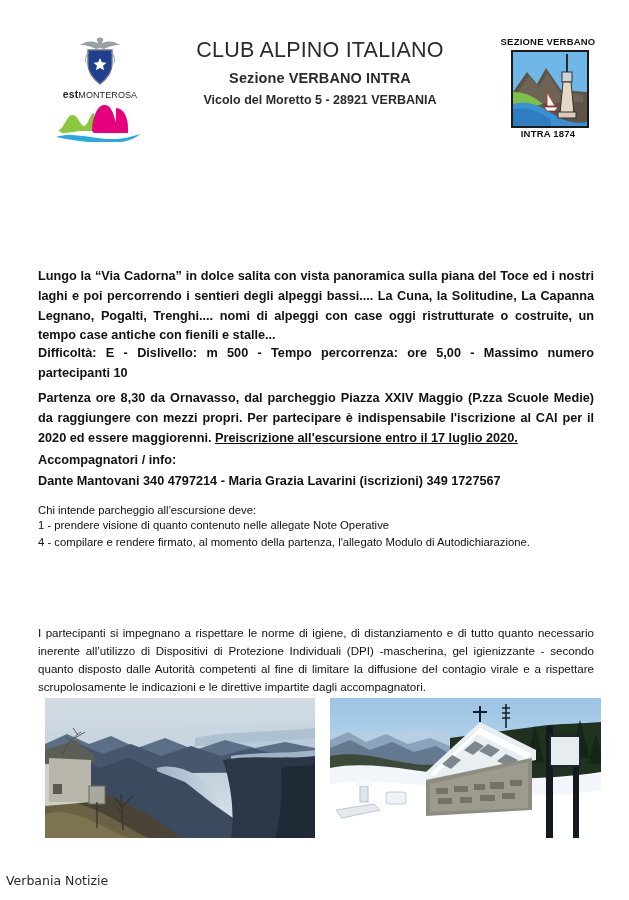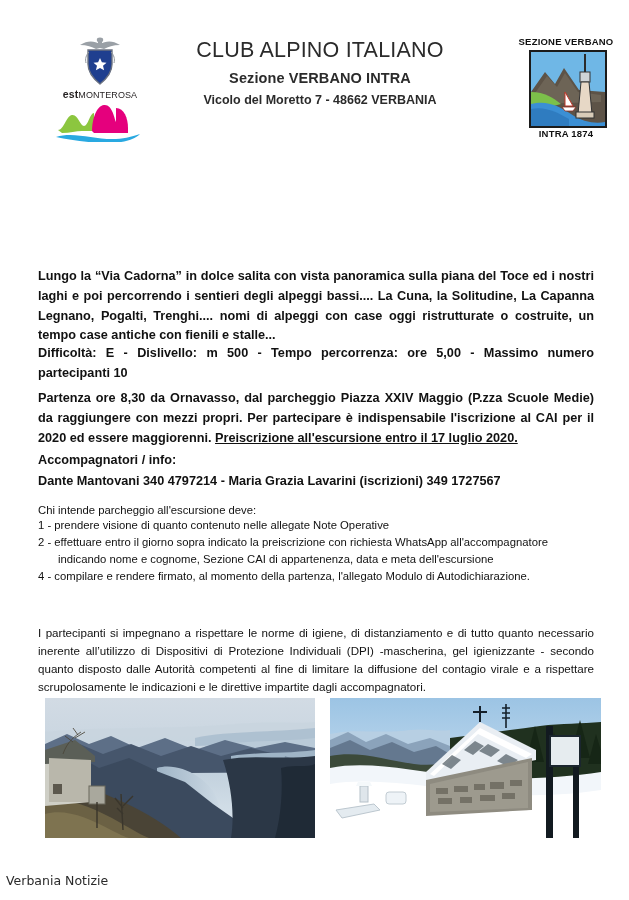--- a/index.html
+++ b/index.html
@@ -90,21 +90,21 @@
   .org-contact {
     margin-top: 7px;
     font-size: 10.5px;
     font-weight: 600;
     color: #2b2b2b;
   }
   .org-contact span { margin: 0 3px; }
 
   .logo-right {
     position: absolute;
-    left: 517px; top: 2px;
+    left: 499px; top: 2px;
     width: 98px; height: 112px;
   }
   .badge-title, .badge-sub {
     position: absolute;
     width: 98px;
     text-align: center;
     font-size: 9.5px;
     font-weight: 700;
     color: #111;
     letter-spacing: .2px;
@@ -245,21 +245,21 @@
         <path d="M4 30 C10 30 12 16 18 15 C24 14 26 26 30 26 C34 26 36 13 40 13 L40 31 L28 31 C22 31 16 33 8 33 Z" fill="#8cc63f"></path>
         <path d="M38 31 C38 20 42 6 50 5 C58 4 60 17 62 22 C64 27 66 31 70 31 L70 33 L40 33 Z" fill="#e5007d"></path>
         <path d="M62 8 C70 8 74 18 74 28 L74 33 L62 33 Z" fill="#e5007d"></path>
         <path d="M2 37 C20 31 40 40 62 39 C72 38.5 80 36 86 34 C80 40 68 43 54 43 C36 43 16 40 2 37 Z" fill="#29a9e1"></path>
       </svg>
     </div>
 
     <div class="header-center">
       <div class="org-name">CLUB ALPINO ITALIANO</div>
       <div class="org-section">Sezione VERBANO INTRA</div>
-      <div class="org-address">Vicolo del Moretto 7 - 48662 VERBANIA</div>
+      <div class="org-address">Vicolo del Moretto 5 - 28921 VERBANIA</div>
     </div>
 
     <div class="logo-right">
       <div class="badge-title">SEZIONE VERBANO</div>
       <div class="badge-frame">
         <svg viewBox="0 0 74 74" preserveAspectRatio="none">
           <rect x="0" y="0" width="74" height="74" fill="#6fb7e6"></rect>
           <path d="M0 40 L14 20 L24 32 L33 16 L48 38 L74 40 L74 74 L0 74 Z" fill="#5d5347"></path>
           <path d="M2 44 L16 24 L26 35 L34 21 L47 40 L70 43 L70 50 L2 52 Z" fill="#6d6456"></path>
           <path d="M0 40 C14 40 22 46 30 52 L0 60 Z" fill="#7cc04a"></path>
@@ -289,24 +289,20 @@
   <div class="body-block para p-part"><span>Partenza ore 8,30 da Ornavasso, dal parcheggio Piazza XXIV Maggio (P.zza Scuole Medie) da raggiungere con mezzi propri.  Per partecipare è indispensabile l'iscrizione al CAI per il 2020 ed essere maggiorenni.  </span><span class="u">Preiscrizione all'escursione entro il 17 luglio 2020.</span></div>
 
   <div class="body-block para nojust p-acc-lbl">Accompagnatori / info:</div>
   <div class="body-block para nojust p-acc-nm">Dante Mantovani 340 4797214 - Maria Grazia Lavarini (iscrizioni) 349 1727567</div>
 
   <div class="small-head">Chi intende parcheggio all'escursione deve:</div>
 
   <div class="steps">
     <span class="step">
       <span>1 - prendere visione di quanto contenuto nelle allegate Note Operative</span>
-    </span>
-    <span class="step">
-      <span>2 - effettuare entro il giorno sopra indicato la preiscrizione con richiesta WhatsApp all'accompagnatore</span>
-      <span class="cont">indicando nome e cognome, Sezione CAI di appartenenza, data e meta dell'escursione</span>
     </span>
     <span class="step">
       <span>4 - compilare e rendere firmato, al momento della partenza, l'allegato Modulo di Autodichiarazione.</span>
     </span>
   </div>
 
   <div class="p-final">I partecipanti si impegnano a rispettare le norme di igiene, di distanziamento e di tutto quanto necessario inerente all’utilizzo di Dispositivi di Protezione Individuali (DPI) -mascherina, gel igienizzante - secondo quanto disposto dalle Autorità competenti al fine di limitare la diffusione del contagio virale e a rispettare scrupolosamente le indicazioni e le direttive impartite dagli accompagnatori.</div>
 
   <div class="photo photo-left">
     <svg viewBox="0 0 270 140" preserveAspectRatio="none">

